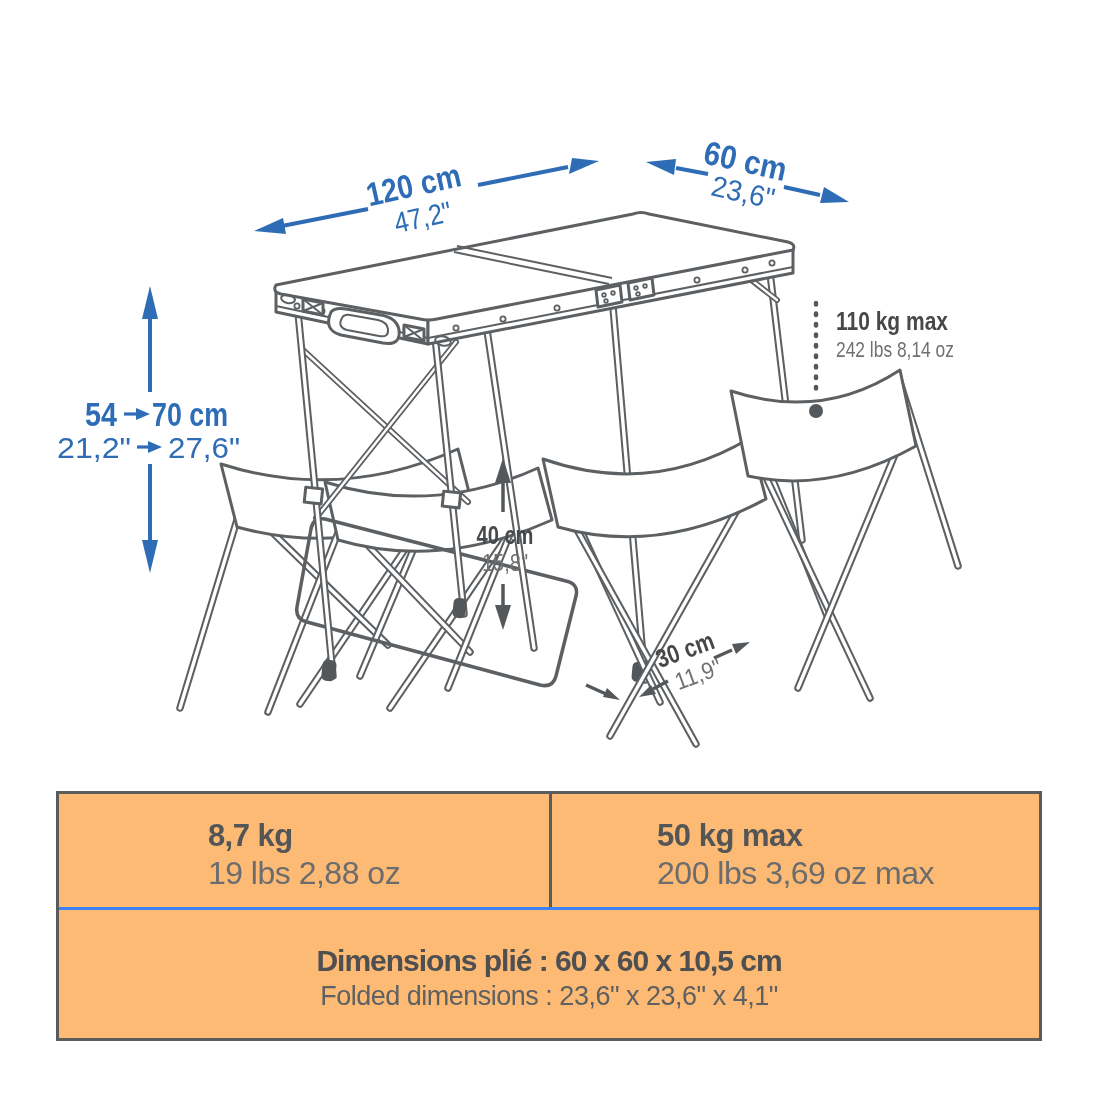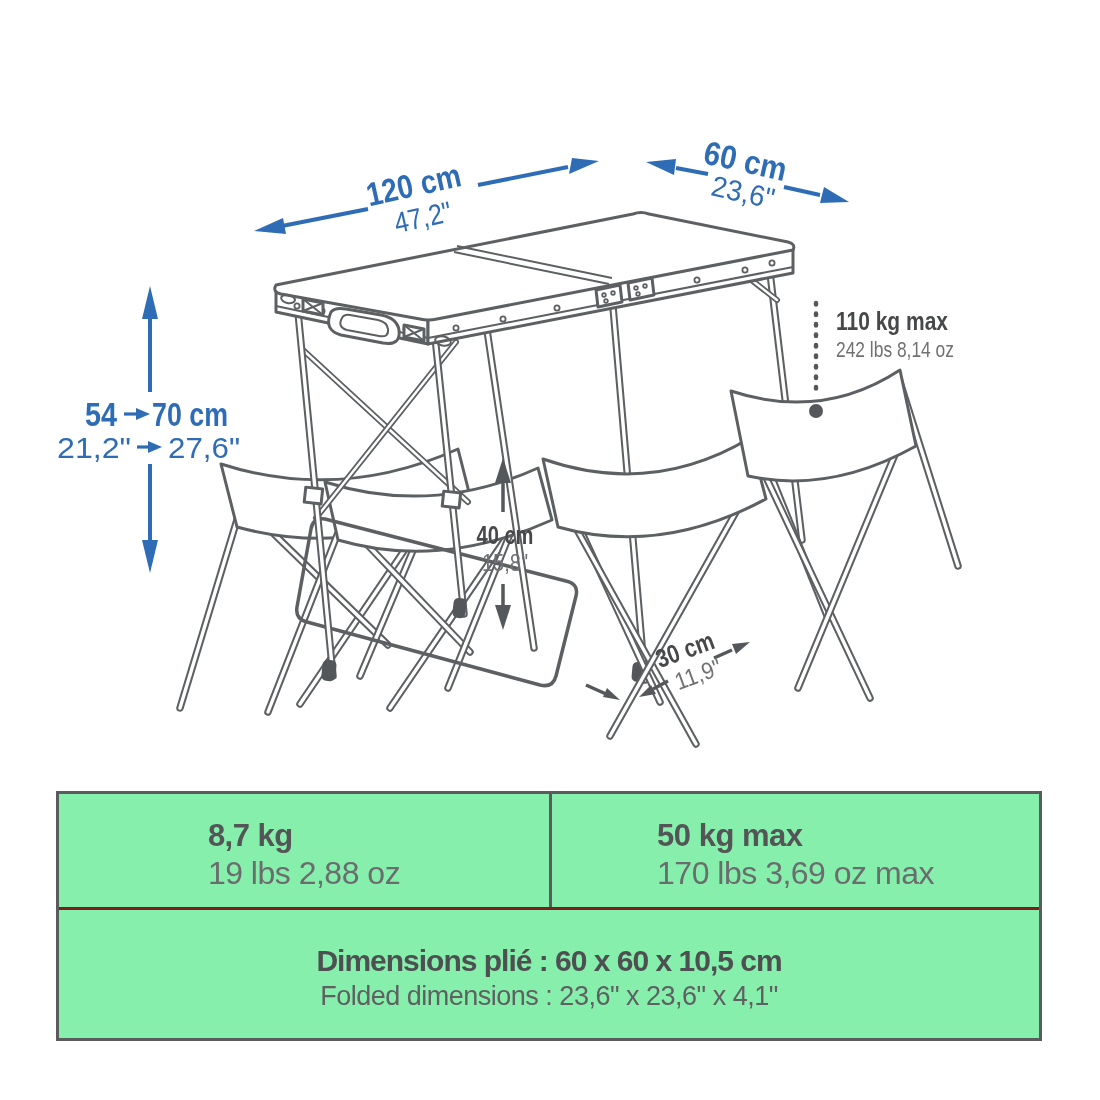--- a/index.html
+++ b/index.html
@@ -25,25 +25,25 @@
   .blue-stroke{stroke:#2e6db6;stroke-width:4;fill:none;}
   .blue-stroke-s{stroke:#2e6db6;stroke-width:3.2;fill:none;}
   .blue-head{fill:#2e6db6;stroke:none;}
   .gray-b{fill:#47484a;font-weight:bold;}
   .gray-r{fill:#707173;}
   .gray-stroke{stroke:#55585b;stroke-width:3.5;fill:none;}
   .gray-head{fill:#55585b;stroke:none;}
 
   
   .spec-table{position:absolute;left:56px;top:791px;width:986px;height:250px;
-      border:3px solid #595b5d;box-sizing:border-box;background:#86efac;}
+      border:3px solid #595b5d;box-sizing:border-box;background:#fdba74;}
   .spec-row1{display:grid;grid-template-columns:1fr 1fr;height:113px;}
   .spec-cell{display:flex;align-items:center;justify-content:center;padding-top:10px;box-sizing:border-box;}
   .spec-cell.right{border-left:3px solid #595b5d;}
-  .spec-row2{border-top:3px solid #7f1d1d;height:131px;display:flex;align-items:center;
+  .spec-row2{border-top:3px solid #3b82f6;height:131px;display:flex;align-items:center;
       justify-content:center;text-align:center;box-sizing:border-box;padding-top:8px;}
   .tblock{text-align:left;}
   .big{font-size:31px;font-weight:bold;color:#545557;letter-spacing:-0.5px;line-height:1.18;}
   .sub{font-size:32px;color:#6b6c6e;letter-spacing:-0.5px;line-height:1.18;}
   .big2{font-size:30px;font-weight:bold;color:#4e4f51;letter-spacing:-1px;line-height:1.25;}
   .sub2{font-size:27px;color:#5f6062;letter-spacing:-0.5px;line-height:1.25;}
 </style>
 </head>
 <body>
 
@@ -233,21 +233,21 @@
   <div class="spec-row1">
     <div class="spec-cell">
       <div class="tblock">
         <div class="big">8,7 kg</div>
         <div class="sub">19 lbs 2,88 oz</div>
       </div>
     </div>
     <div class="spec-cell right">
       <div class="tblock">
         <div class="big">50 kg max</div>
-        <div class="sub">170 lbs 3,69 oz max</div>
+        <div class="sub">200 lbs 3,69 oz max</div>
       </div>
     </div>
   </div>
   <div class="spec-row2">
     <div>
       <div class="big2">Dimensions plié : 60 x 60 x 10,5 cm</div>
       <div class="sub2">Folded dimensions : 23,6" x 23,6" x 4,1"</div>
     </div>
   </div>
 </div>

